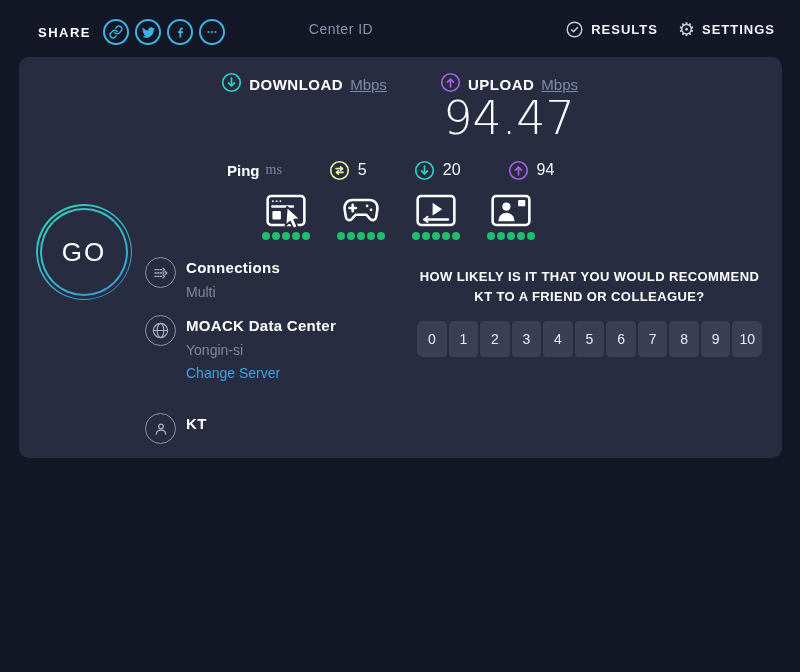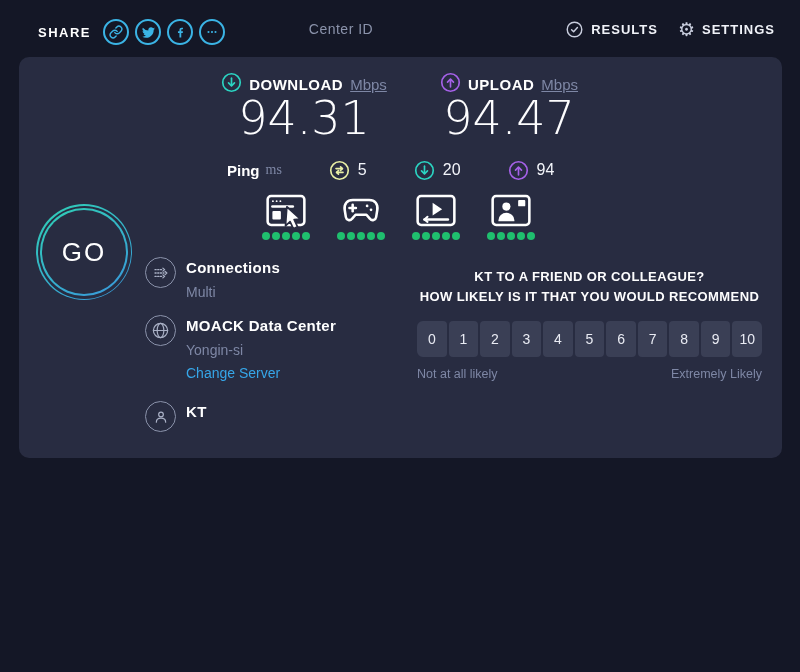--- a/index.html
+++ b/index.html
@@ -153,21 +153,20 @@
         <span>
           <svg width="21" height="21" viewBox="0 0 24 24" fill="none" stroke="#2bd4c2" stroke-width="1.9" stroke-linecap="round" stroke-linejoin="round">
             <circle cx="12" cy="12" r="10"></circle>
             <line x1="12" y1="7" x2="12" y2="15.3"></line>
             <polyline points="8.6,12.5 12,15.9 15.4,12.5"></polyline>
           </svg>
         </span>
         <span class="hd-label">DOWNLOAD</span>
         <span class="hd-unit">Mbps</span>
       </div>
-      <div class="speed-value">94.31</div>
     </div>
     <div class="speed-col">
       <div class="speed-head">
         <span>
           <svg width="21" height="21" viewBox="0 0 24 24" fill="none" stroke="#a561e8" stroke-width="1.9" stroke-linecap="round" stroke-linejoin="round">
             <circle cx="12" cy="12" r="10"></circle>
             <line x1="12" y1="17" x2="12" y2="8.7"></line>
             <polyline points="8.6,11.5 12,8.1 15.4,11.5"></polyline>
           </svg>
         </span>
@@ -321,47 +320,43 @@
         <line x1="4" y1="16.5" x2="13" y2="16.5" stroke-dasharray="1.6 2"></line>
         <polyline points="14.5,14.5 16.8,16.5 14.5,18.5"></polyline>
       </svg>
     </span>
     <div class="info-text">
       <div class="info-title">Connections</div>
       <div class="info-sub">Multi</div>
     </div>
   </div>
 
-  <div class="info-item" style="top:344px;">
+  <div class="info-item" style="top:356px;">
     <span class="info-icon">
       <svg width="18" height="18" viewBox="0 0 24 24" fill="none" stroke="currentColor" stroke-width="1.6" stroke-linecap="round" stroke-linejoin="round">
         <circle cx="12" cy="8.6" r="3.1"></circle>
         <path d="M5.8 19 c0-3.4 2.8-5.4 6.2-5.4 s6.2 2 6.2 5.4"></path>
       </svg>
     </span>
     <div class="info-text">
       <div class="info-title">KT</div>
     </div>
   </div>
 
   <section class="recommend">
+    <div class="q-line">HOW LIKELY IS IT THAT YOU WOULD RECOMMEND</div>
     <div class="q-line">KT TO A FRIEND OR COLLEAGUE?</div>
-    <div class="q-line">HOW LIKELY IS IT THAT YOU WOULD RECOMMEND</div>
     <div class="scale-row">
       <button class="scale-btn">0</button>
       <button class="scale-btn">1</button>
       <button class="scale-btn">2</button>
       <button class="scale-btn">3</button>
       <button class="scale-btn">4</button>
       <button class="scale-btn">5</button>
       <button class="scale-btn">6</button>
       <button class="scale-btn">7</button>
       <button class="scale-btn">8</button>
       <button class="scale-btn">9</button>
       <button class="scale-btn">10</button>
     </div>
-    <div class="scale-labels">
-      <span>Not at all likely</span>
-      <span>Extremely Likely</span>
-    </div>
   </section>
 
 </main>
 
 </body></html>

